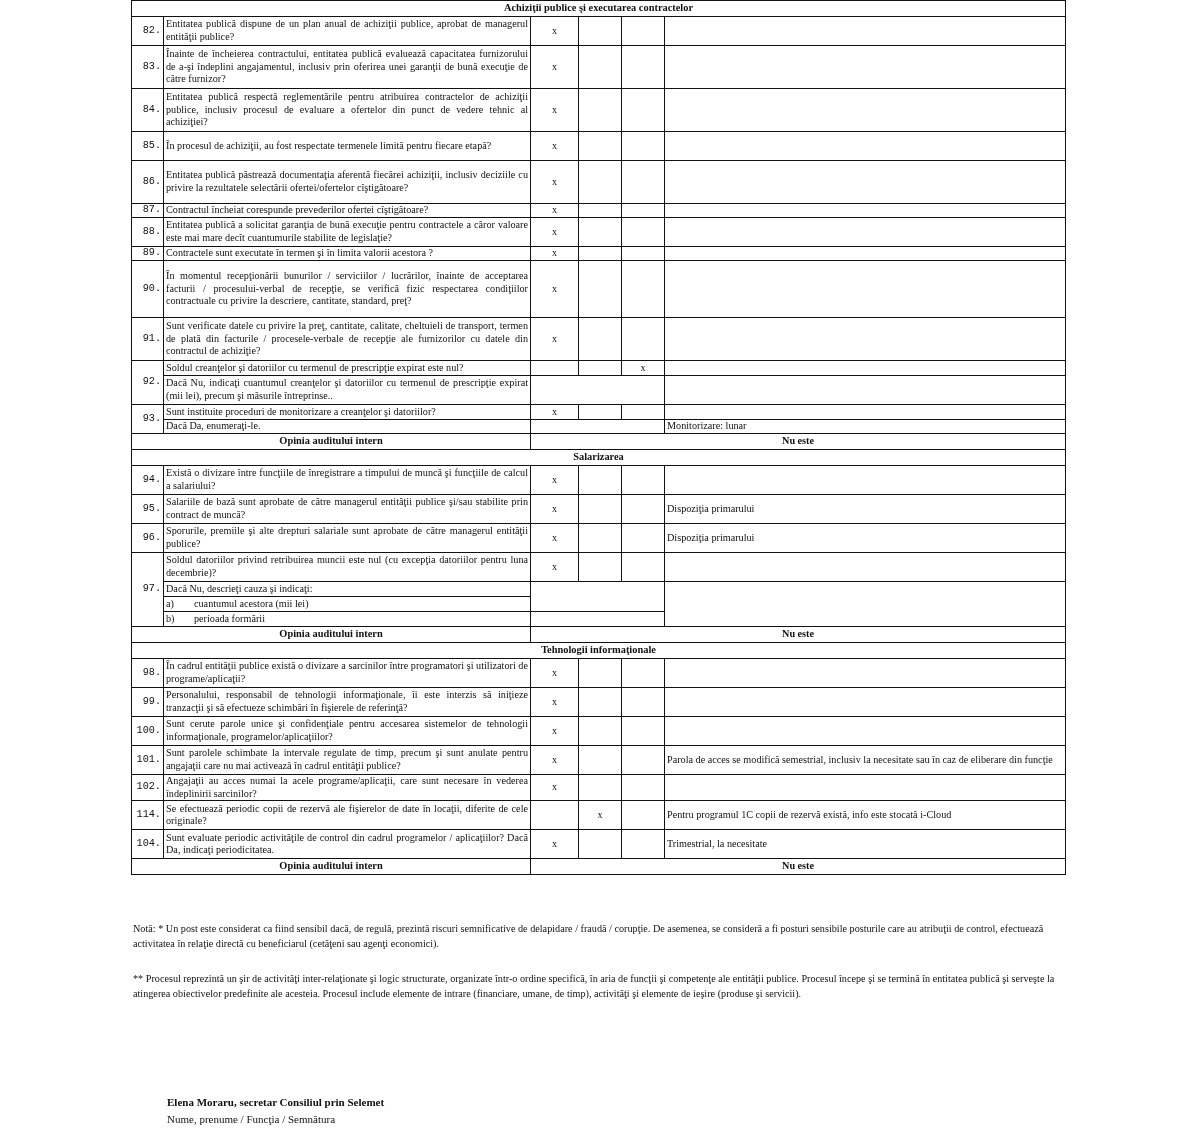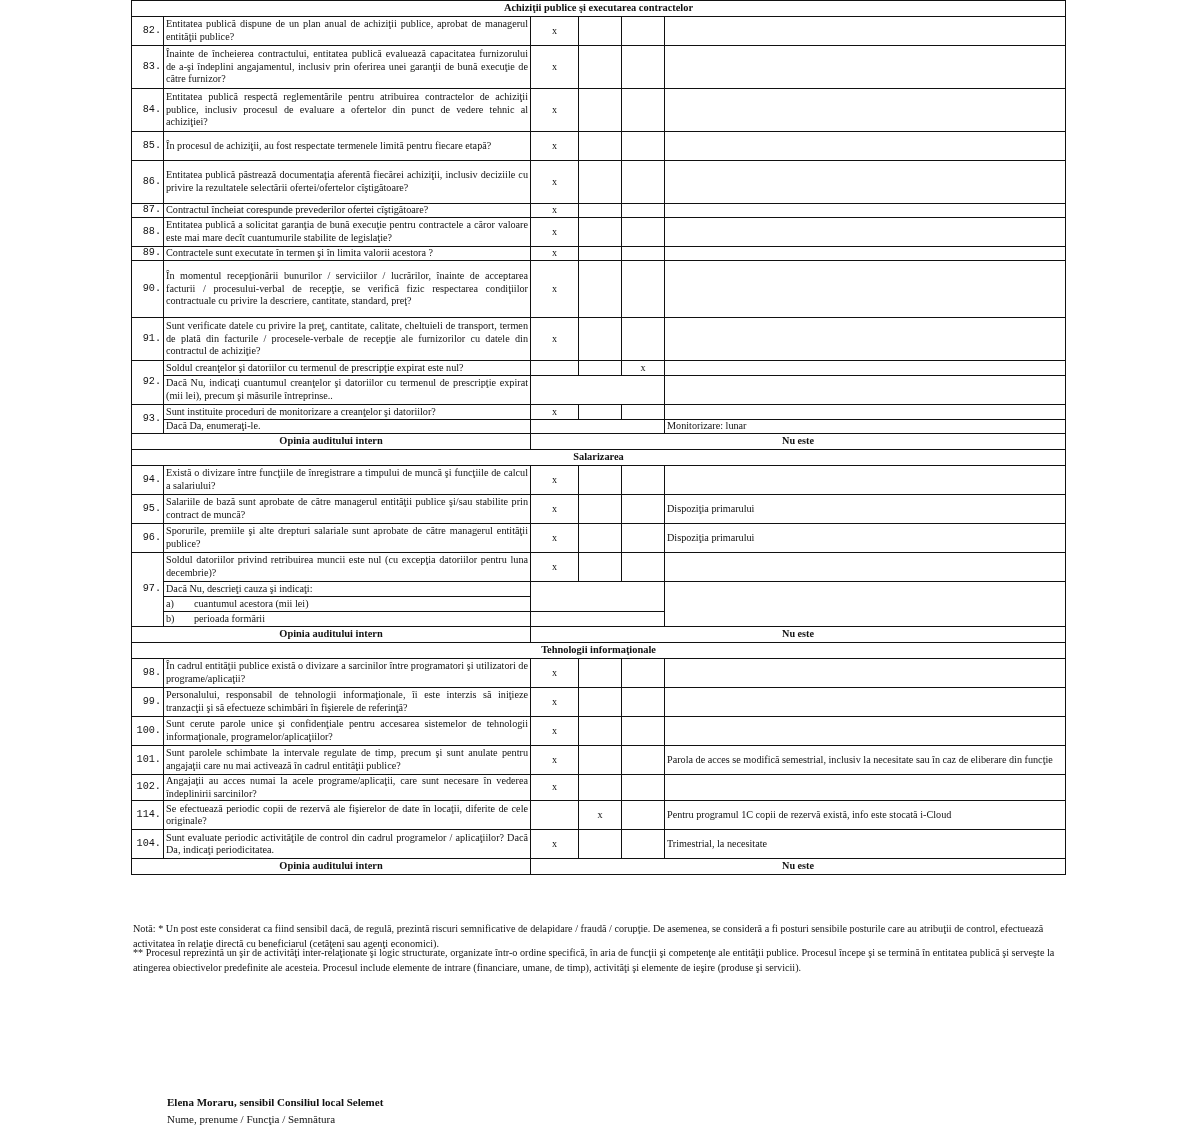--- a/index.html
+++ b/index.html
@@ -13,21 +13,21 @@
   td.q { text-align: justify; text-align-last: left; }
   td.mark { text-align: center; font-weight: normal; }
   td.section { text-align: center; font-weight: bold; font-size: 10.4px; height: 15px; padding-left: 170px; }
   td.opinion-label { text-align: center; font-weight: bold; font-size: 10.4px; height: 15px; }
   td.opinion-value { font-weight: bold; text-align: center; }
   td.comment { text-align: left; }
   td.sub { padding-left: 2px; }
   .sub-letter { display: inline-block; width: 28px; }
   .notes { position: absolute; left: 133px; width: 932px; font-size: 10.2px; line-height: 15px; }
   #note1 { top: 921px; }
-  #note2 { top: 945px; }
+  #note2 { top: 971px; }
   .sig { position: absolute; left: 167px; font-size: 11px; }
   #sig-name { top: 1096px; font-weight: bold; }
   #sig-caption { top: 1113px; }
 </style>
 </head>
 <body>
 
 <table id="sheet">
   <colgroup>
     <col style="width:32px">
@@ -264,14 +264,14 @@
       <tr>
         <td colspan="2" class="opinion-label">Opinia auditului intern</td>
         <td colspan="4" class="opinion-value">Nu este</td>
       </tr>
     </tbody>
 </table>
 
 <div class="notes" id="note1">Notă: * Un post este considerat ca fiind sensibil dacă, de regulă, prezintă riscuri semnificative de delapidare / fraudă / corupţie. De asemenea, se consideră a fi posturi sensibile posturile care au atribuţii de control, efectuează activitatea în relaţie directă cu beneficiarul (cetăţeni sau agenţi economici).</div>
 <div class="notes" id="note2">** Procesul reprezintă un şir de activităţi inter-relaţionate şi logic structurate, organizate într-o ordine specifică, în aria de funcţii şi competenţe ale entităţii publice. Procesul începe şi se termină în entitatea publică şi serveşte la atingerea obiectivelor predefinite ale acesteia. Procesul include elemente de intrare (financiare, umane, de timp), activităţi şi elemente de ieşire (produse şi servicii).</div>
 
-<div class="sig" id="sig-name">Elena Moraru, sensibil Consiliul local Selemet</div>
+<div class="sig" id="sig-name">Elena Moraru, secretar Consiliul prin Selemet</div>
 <div class="sig" id="sig-caption">Nume, prenume / Funcţia / Semnătura</div>
 
 </body></html>

